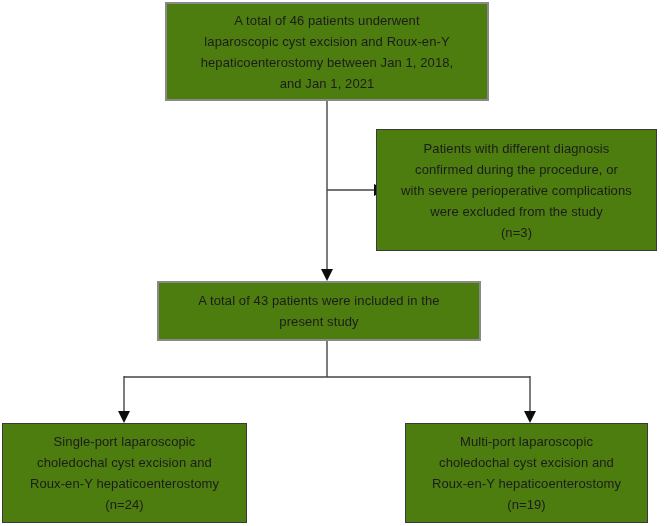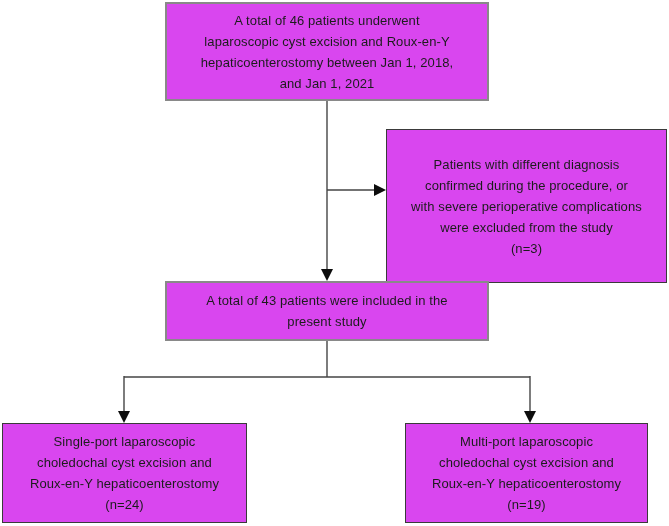--- a/index.html
+++ b/index.html
@@ -19,41 +19,41 @@
   .connectors {
     position: absolute;
     left: 0;
     top: 0;
     width: 669px;
     height: 526px;
     pointer-events: none;
   }
   .node {
     position: absolute;
-    background: #d946ef;
+    background: #4d7c0f;
     display: flex;
     align-items: center;
     justify-content: center;
     text-align: center;
     box-sizing: border-box;
   }
   .node .node-text {
     white-space: pre-line;
     font-size: 13px;
     line-height: 21px;
     letter-spacing: 0.1px;
   }
   
   .border-gray { border: 2px solid #898989; }
   
   .border-dark { border: 1.4px solid #3a3a3a; }
 
   .node-enrolled   { left: 165px; top:   2px; width: 324px; height:  99px; }
-  .node-excluded   { left: 386px; top: 129px; width: 281px; height: 154px; }
-  .node-included   { left: 165px; top: 281px; width: 324px; height:  60px; }
+  .node-excluded   { left: 376px; top: 129px; width: 281px; height: 122px; }
+  .node-included   { left: 157px; top: 281px; width: 324px; height:  60px; }
   .node-singleport { left:   2px; top: 423px; width: 245px; height: 100px; padding: 0 11px; }
   .node-multiport  { left: 405px; top: 423px; width: 243px; height: 100px; padding: 0 17px; }
 </style>
 </head>
 <body>
 
 <div class="canvas">
 
   <svg class="connectors" viewBox="0 0 669 526" xmlns="http://www.w3.org/2000/svg">
 

